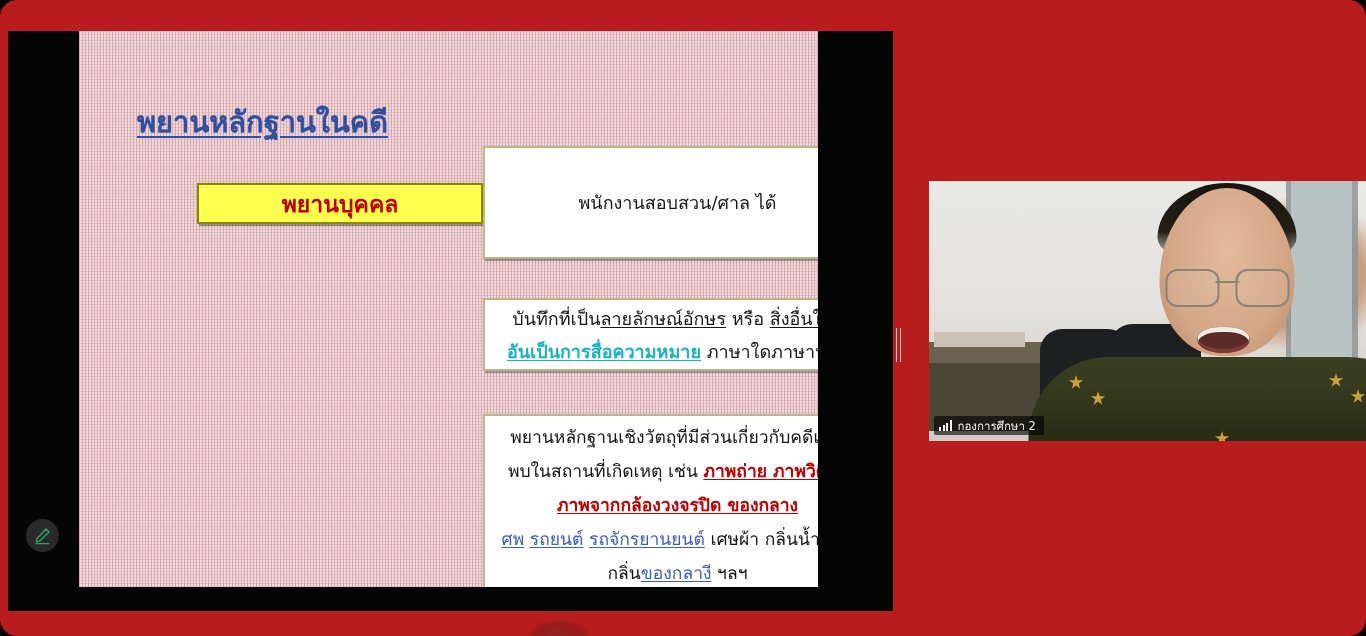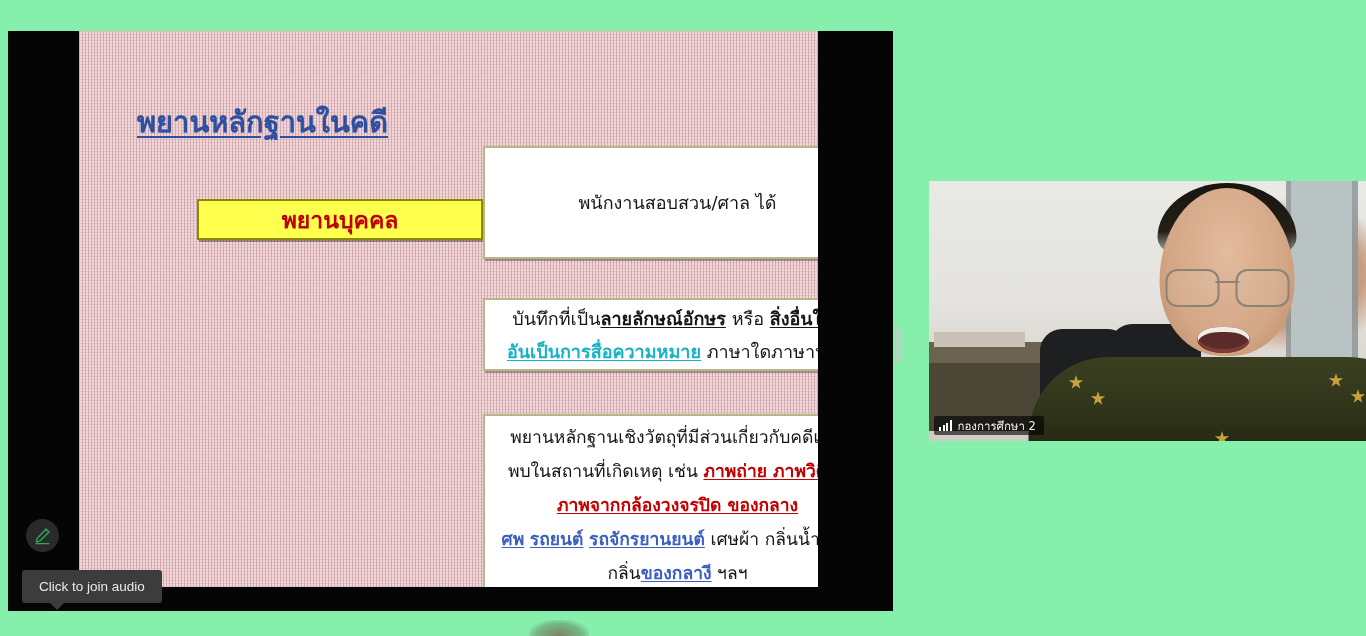--- a/index.html
+++ b/index.html
@@ -3,21 +3,21 @@
 <meta charset="utf-8">
 <title>Zoom Screen Share</title>
 <style>
   html,body{margin:0;padding:0;background:#000;}
   body{
     width:1366px;height:636px;overflow:hidden;position:relative;
     font-family:"Liberation Sans","DejaVu Sans",sans-serif;
   }
 
   
-  #stage{position:absolute;inset:0;background:#86efac;}
+  #stage{position:absolute;inset:0;background:#b91c1c;border-radius:17px;}
 
   
   #viewer-panel{
     position:absolute;left:8px;top:31px;width:885px;height:580px;
     background:#050505;
   }
 
   
   #slide{
     position:absolute;left:79px;top:31px;width:739px;height:556px;
@@ -48,41 +48,40 @@
 
   
   .ylabel{
     position:absolute;left:118px;width:286px;height:41px;
     background:#ffff4d;border:2px solid #8a8a00;
     box-sizing:border-box;
     display:flex;align-items:center;justify-content:center;
     font-family:"DejaVu Sans","Liberation Sans",sans-serif;
     font-size:23px;font-weight:bold;white-space:nowrap;
     box-shadow:2px 2px 0 rgba(0,0,0,0.35);
-    margin-top:16px;
   }
   #ylabel-0{top:152px;}
   #ylabel-1{top:293px;}
   #ylabel-2{top:462px;}
 
   
   .wbox{
     position:absolute;left:404px;width:389px;
     background:#ffffff;border:2px solid #b7b78a;
     box-sizing:border-box;
     display:flex;flex-direction:column;align-items:center;justify-content:center;
     font-family:"DejaVu Sans","Liberation Sans",sans-serif;
     color:#161616;
     box-shadow:2px 2px 0 rgba(0,0,0,0.30);
   }
   #wbox-0{top:115px;height:113px;font-size:18px;line-height:31px;}
   #wbox-1{top:267px;height:73px;font-size:18px;line-height:33px;}
   #wbox-2{top:383px;height:182px;font-size:17.5px;line-height:34px;}
   .wline{white-space:nowrap;}
-  .u{text-decoration:underline;text-underline-offset:2px;font-weight:bold;}
+  .u{text-decoration:underline;text-underline-offset:2px;}
   .blue{color:#2f4fa0;font-weight:bold;}
   .teal{color:#17b3c4;font-weight:bold;}
   .red{color:#c00000;font-weight:bold;}
   .bluelink{color:#3b5fbf;}
 
   
   #divider{
     position:absolute;left:894px;top:328px;width:8px;height:34px;
     display:flex;align-items:center;justify-content:center;gap:3px;
   }
@@ -257,16 +256,15 @@
     </div>
   </div>
 
   <div id="annotate-button">
     <svg width="19" height="19" viewBox="0 0 24 24" fill="none" stroke="#2fa45e" stroke-width="1.8" stroke-linecap="round" stroke-linejoin="round">
       <path d="M16.5 3.8 L20.2 7.5 L8.6 19.1 L4.2 20.1 L5.2 15.7 Z"></path>
       <path d="M4 22.3 L20 22.3"></path>
     </svg>
   </div>
 
-  <div id="join-audio-tooltip">Click to join audio</div>
 
   <div id="bottom-peek"></div>
 </div>
 
 </body></html>

